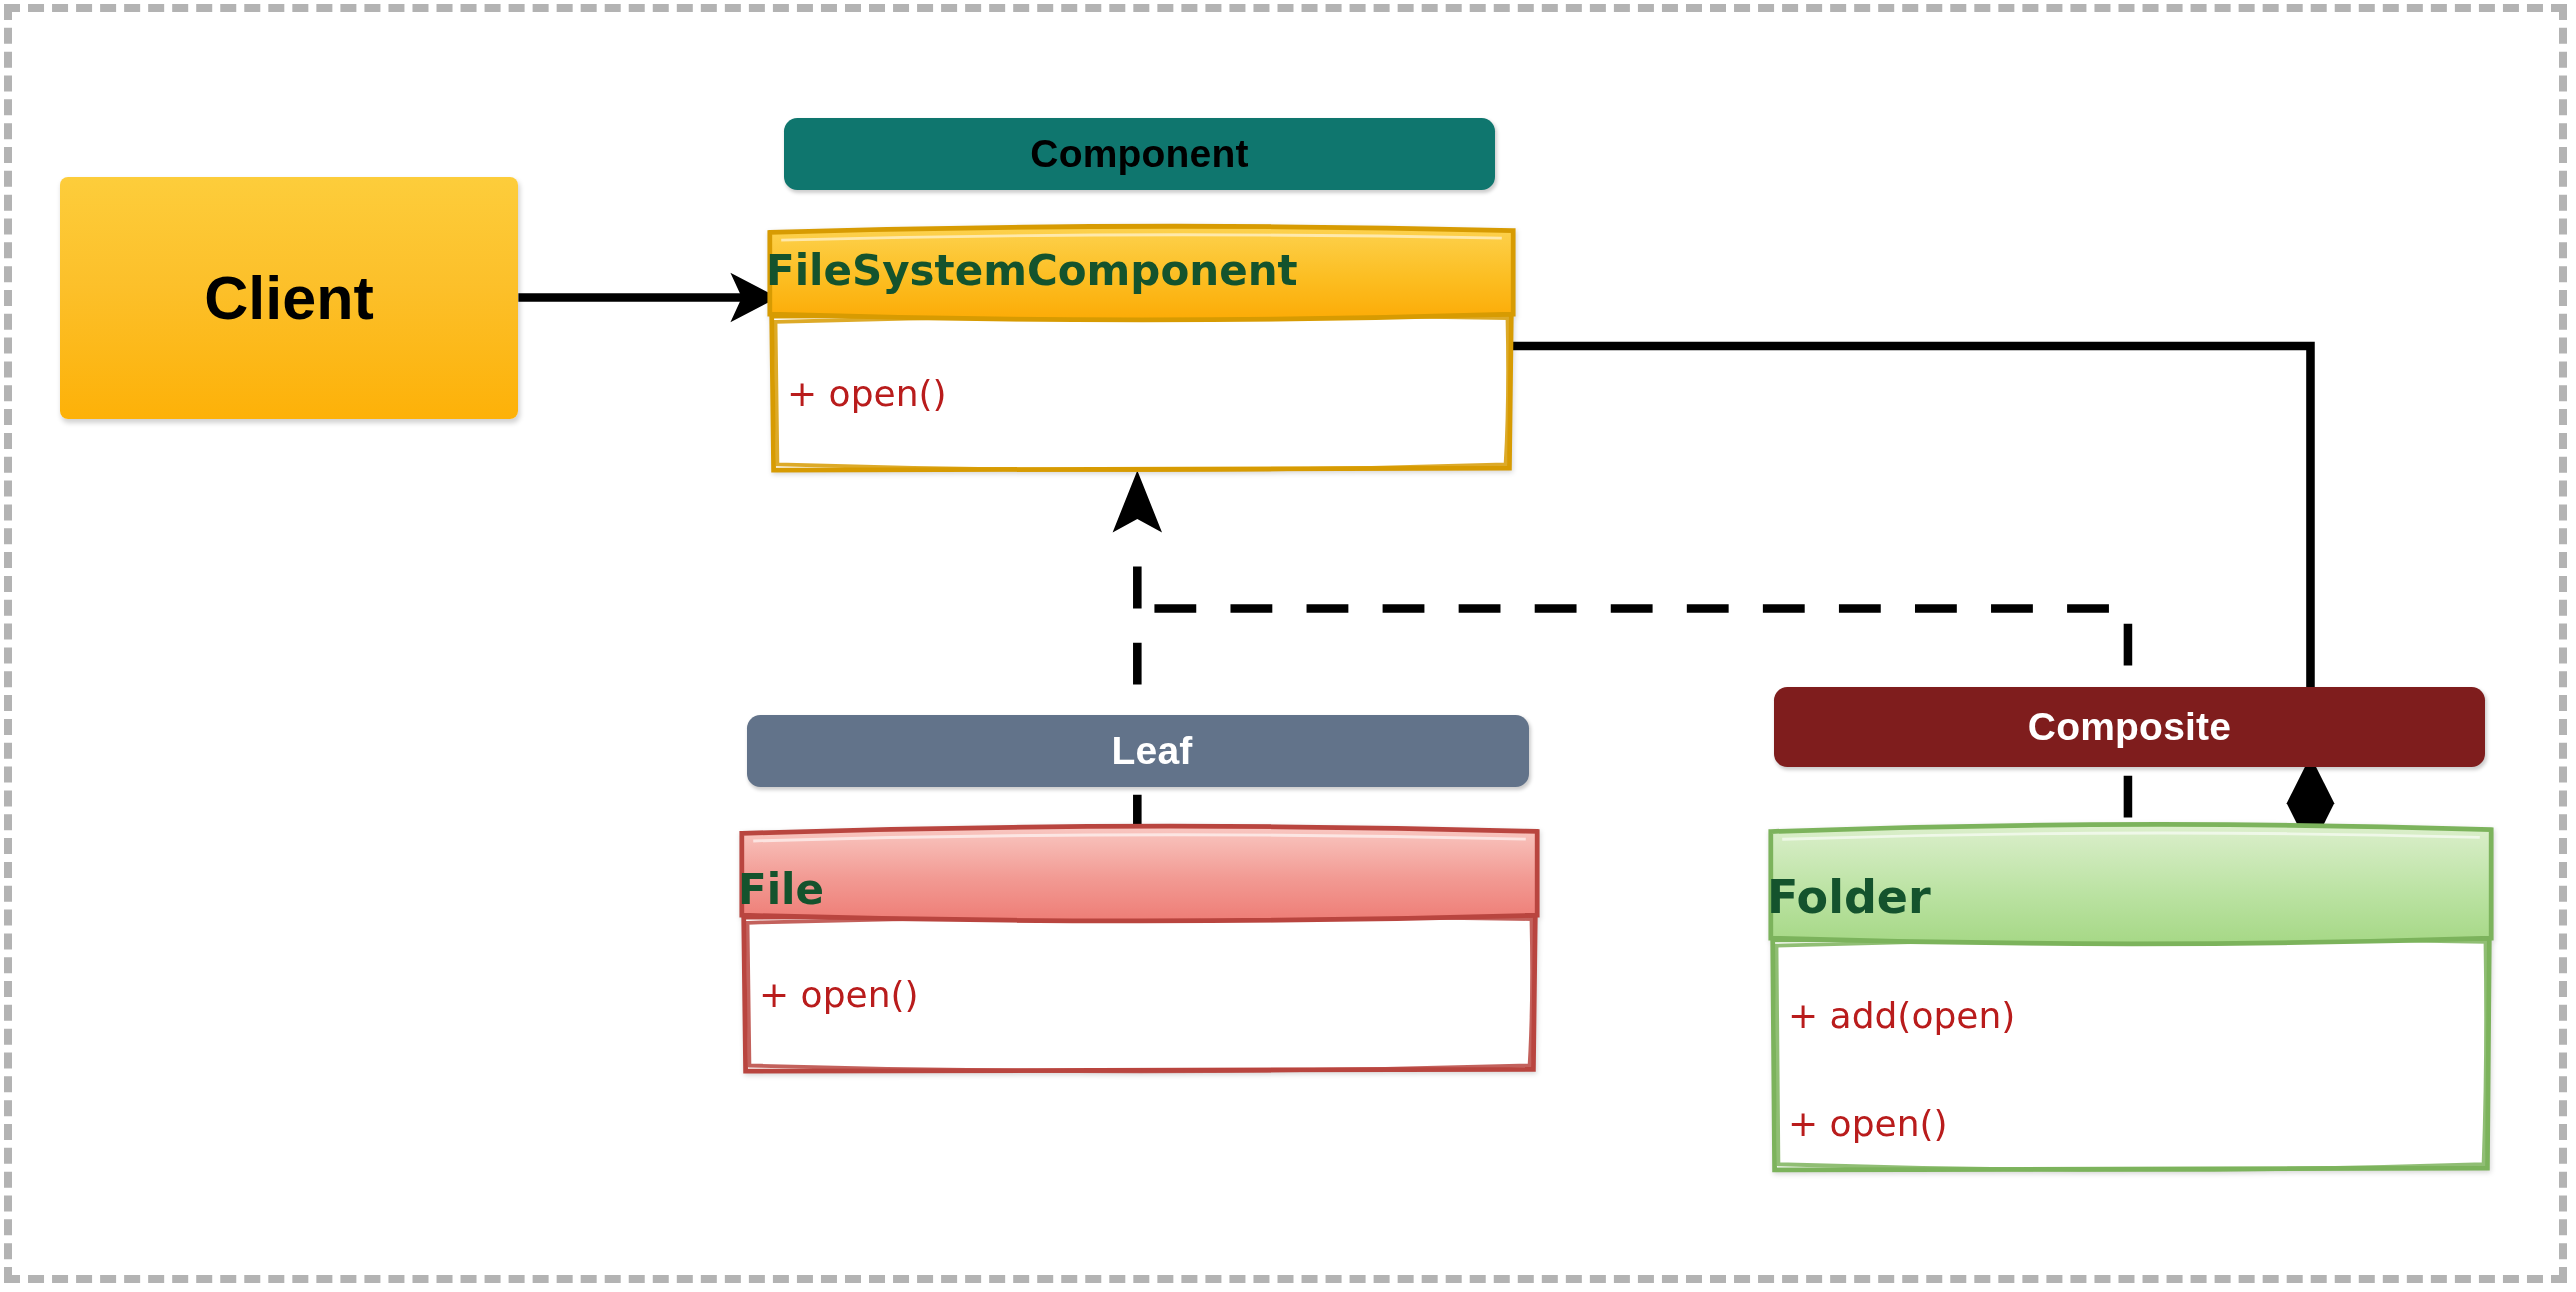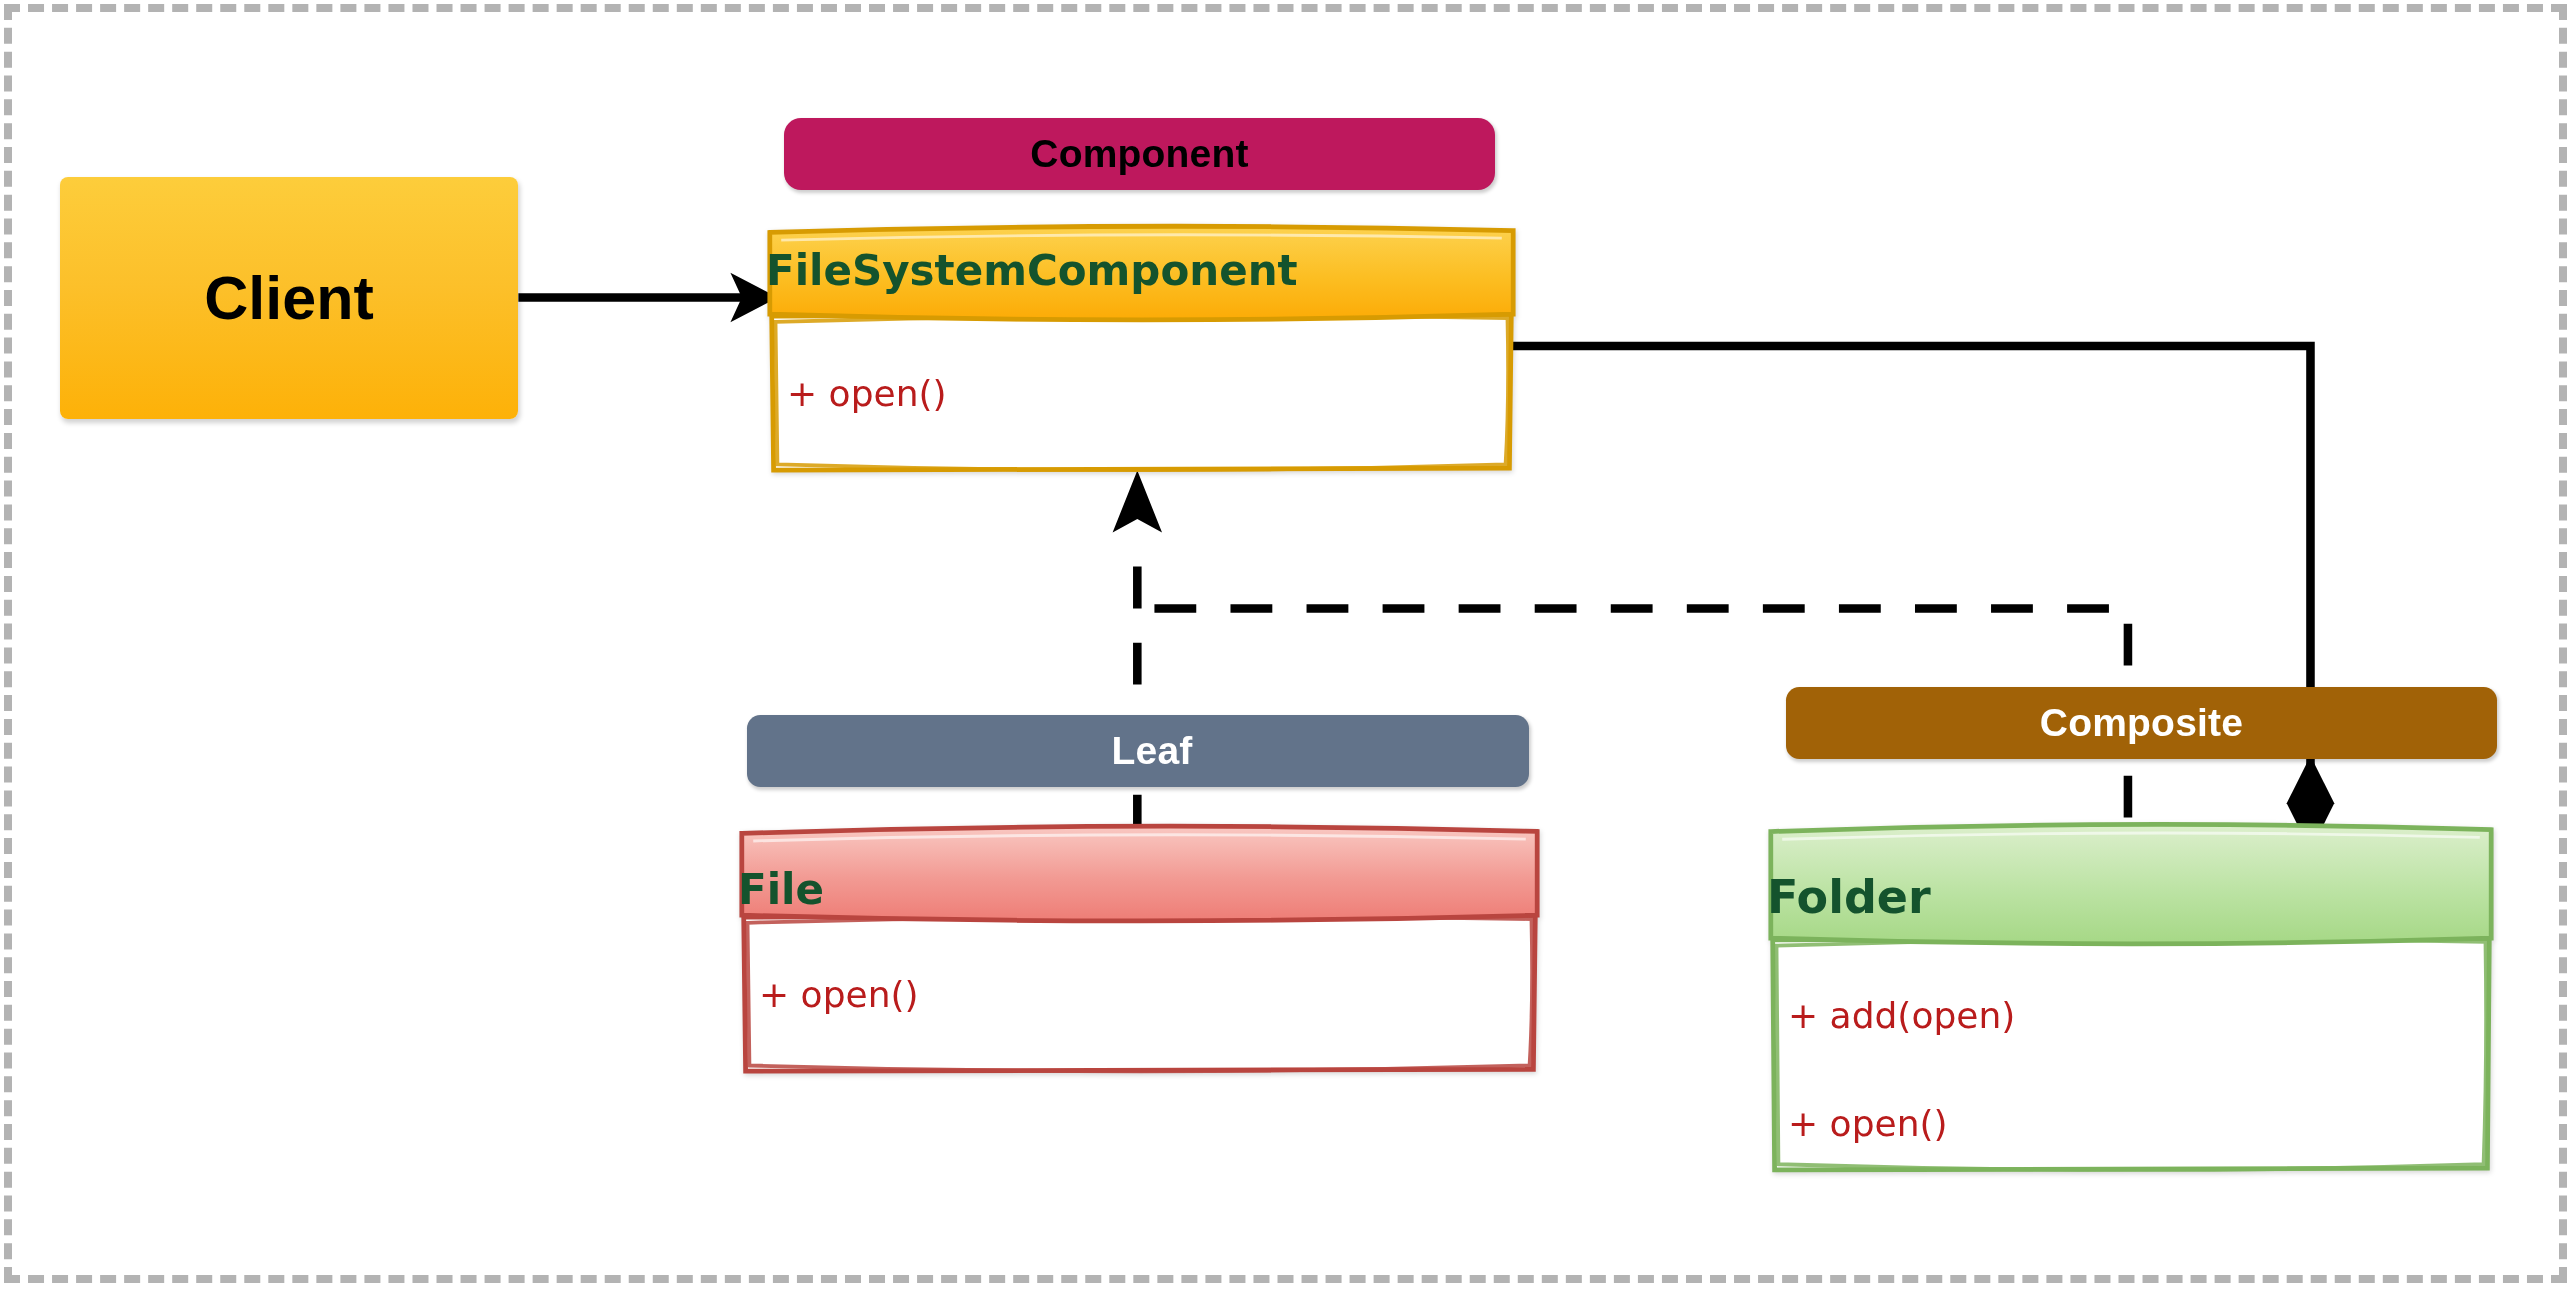--- a/index.html
+++ b/index.html
@@ -122,21 +122,21 @@
       <line x1="1196" y1="880" x2="1196" y2="560" stroke="#000" stroke-width="9" stroke-dasharray="44,36"></line>
       <path d="M1196,495 L1222,560 L1196,546 L1170,560 Z" fill="#000000"></path>
     </g>
 
      up --&gt; across --&gt; joins the realization trunk : dashed --&gt;
     <g>
       <polyline points="2238,860 2238,640 1196,640" fill="none" stroke="#000" stroke-width="9" stroke-dasharray="44,36"></polyline>
     </g>
   </svg>
 
-  <div class="abs role-pill" style="left:784px; top:118px; width:711px; height:72px; background:#be185d; color:#000; font-size:39px;border-radius:17px;">
+  <div class="abs role-pill" style="left:784px; top:118px; width:711px; height:72px; background:#0f766e; color:#000; font-size:39px;">
     <span>Component</span>
   </div>
 
   <div class="abs client-box" style="left:60px; top:177px; width:458px; height:242px;">
     <span class="client-label">Client</span>
   </div>
 
   <div class="abs uml-card" style="left:766px; top:219px; width:751px; height:257px;">
     <svg width="751" height="257" viewBox="0 0 790 270" xmlns="http://www.w3.org/2000/svg">
       <defs>
@@ -174,21 +174,21 @@
       </defs>
       <path d="M6,102 L838,100 L836,262 L8,264 Z" fill="#ffffff" stroke="#b9453f" stroke-width="5"></path>
       <path d="M10,108 Q422,96 834,104 Q836,190 832,258 Q424,270 12,258 Z" fill="none" stroke="#b9453f" stroke-width="4" opacity="0.85"></path>
       <path d="M4,14 Q422,0 840,12 L840,100 Q422,112 4,100 Z" fill="url(#gradFile)" stroke="#b9453f" stroke-width="5"></path>
       <path d="M16,22 Q422,10 828,20" fill="none" stroke="#ffffff" stroke-width="3" opacity="0.6"></path>
     </svg>
     <div class="uml-title" style="top:45px; font-size:42px;">File</div>
     <div class="uml-method" style="left:21px; top:154px; font-size:36px;">+ open()</div>
   </div>
 
-  <div class="abs role-pill" style="left:1774px; top:687px; width:711px; height:72px; background:#a16207; color:#ffffff; font-size:39px;margin-left:12px;">
+  <div class="abs role-pill" style="left:1774px; top:687px; width:711px; height:80px; background:#7f1d1d; color:#ffffff; font-size:39px;">
     <span>Composite</span>
   </div>
 
   <div class="abs uml-card" style="left:1767px; top:818px; width:728px; height:358px;">
     <svg width="728" height="358" viewBox="0 0 766 376" xmlns="http://www.w3.org/2000/svg">
       <defs>
         <linearGradient id="gradFolder" x1="0" y1="0" x2="0" y2="1">
           <stop offset="0%" stop-color="#dcefcc"></stop>
           <stop offset="55%" stop-color="#bce3a4"></stop>
           <stop offset="100%" stop-color="#a6d886"></stop>

